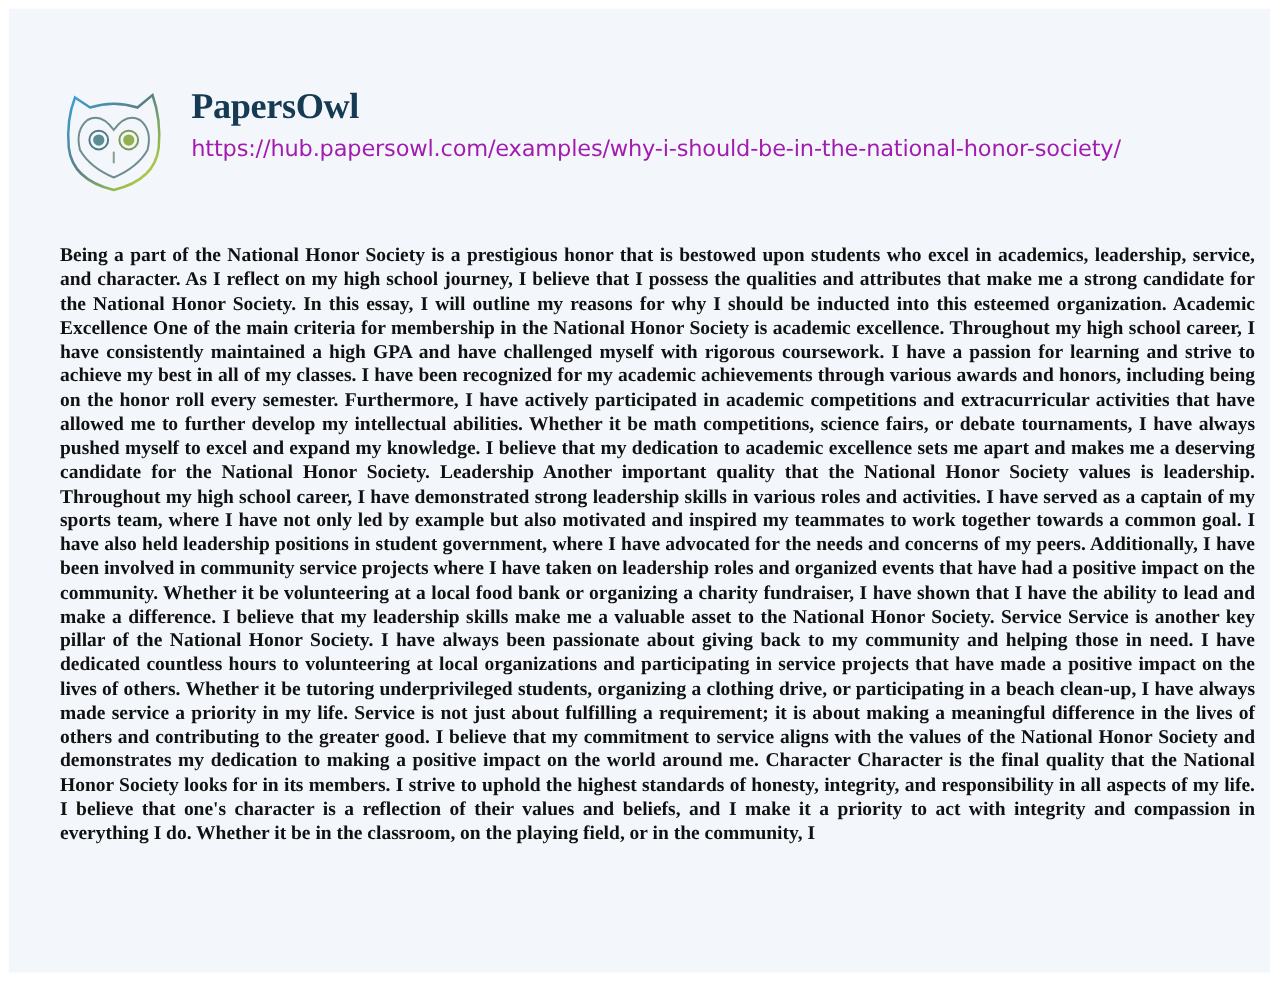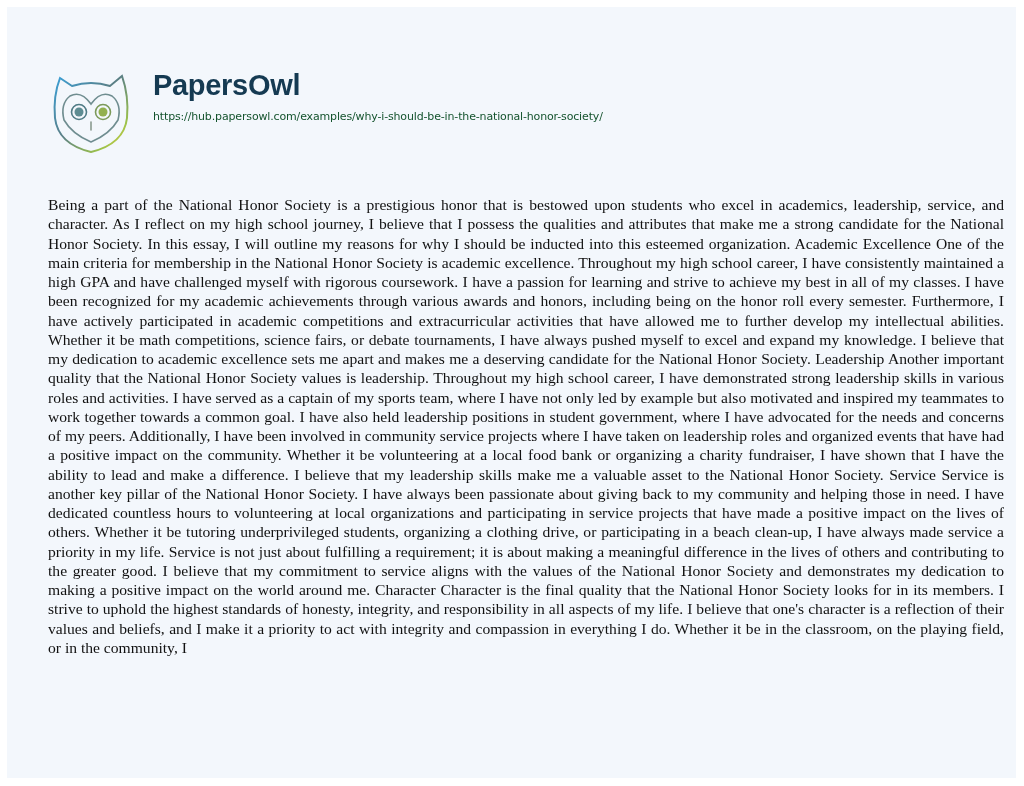--- a/index.html
+++ b/index.html
@@ -33,35 +33,35 @@
       position: absolute;
       left: 43px;
       top: 59px;
       width: 82px;
       height: 92px;
     }
     .brand-name {
       position: absolute;
       left: 146px;
       top: 64px;
-      font-family: Liberation Sans, sans-serif;
+      font-family: Liberation Serif, serif;
       font-weight: bold;
       font-size: 29px;
       letter-spacing: -0.3px;
       color: #153a52;
       line-height: 1;
       white-space: nowrap;
     }
     .brand-url {
       position: absolute;
       left: 146px;
       top: 104px;
       font-family: "DejaVu Sans", sans-serif;
-      font-size: 11px;
-      color: #14532d;
+      font-size: 18px;
+      color: #a21caf;
       line-height: 1;
       white-space: nowrap;
       letter-spacing: -0.15px;
       text-decoration: none;
     }
     .title {
       position: absolute;
       left: 40px;
       top: 168px;
       margin: 0;
@@ -77,20 +77,21 @@
       position: absolute;
       left: 41px;
       top: 188px;
       width: 956px;
       margin: 0;
       font-family: "Liberation Serif", serif;
       font-size: 15.6px;
       line-height: 19.25px;
       color: #111111;
       text-align: justify;
+      font-weight: bold;
     }
   </style>
 </head>
 <body>
 
 <div class="card">
 
   <div class="header">
     <div class="logo">
       <svg width="82" height="92" viewBox="0 0 82 92" xmlns="http://www.w3.org/2000/svg">

